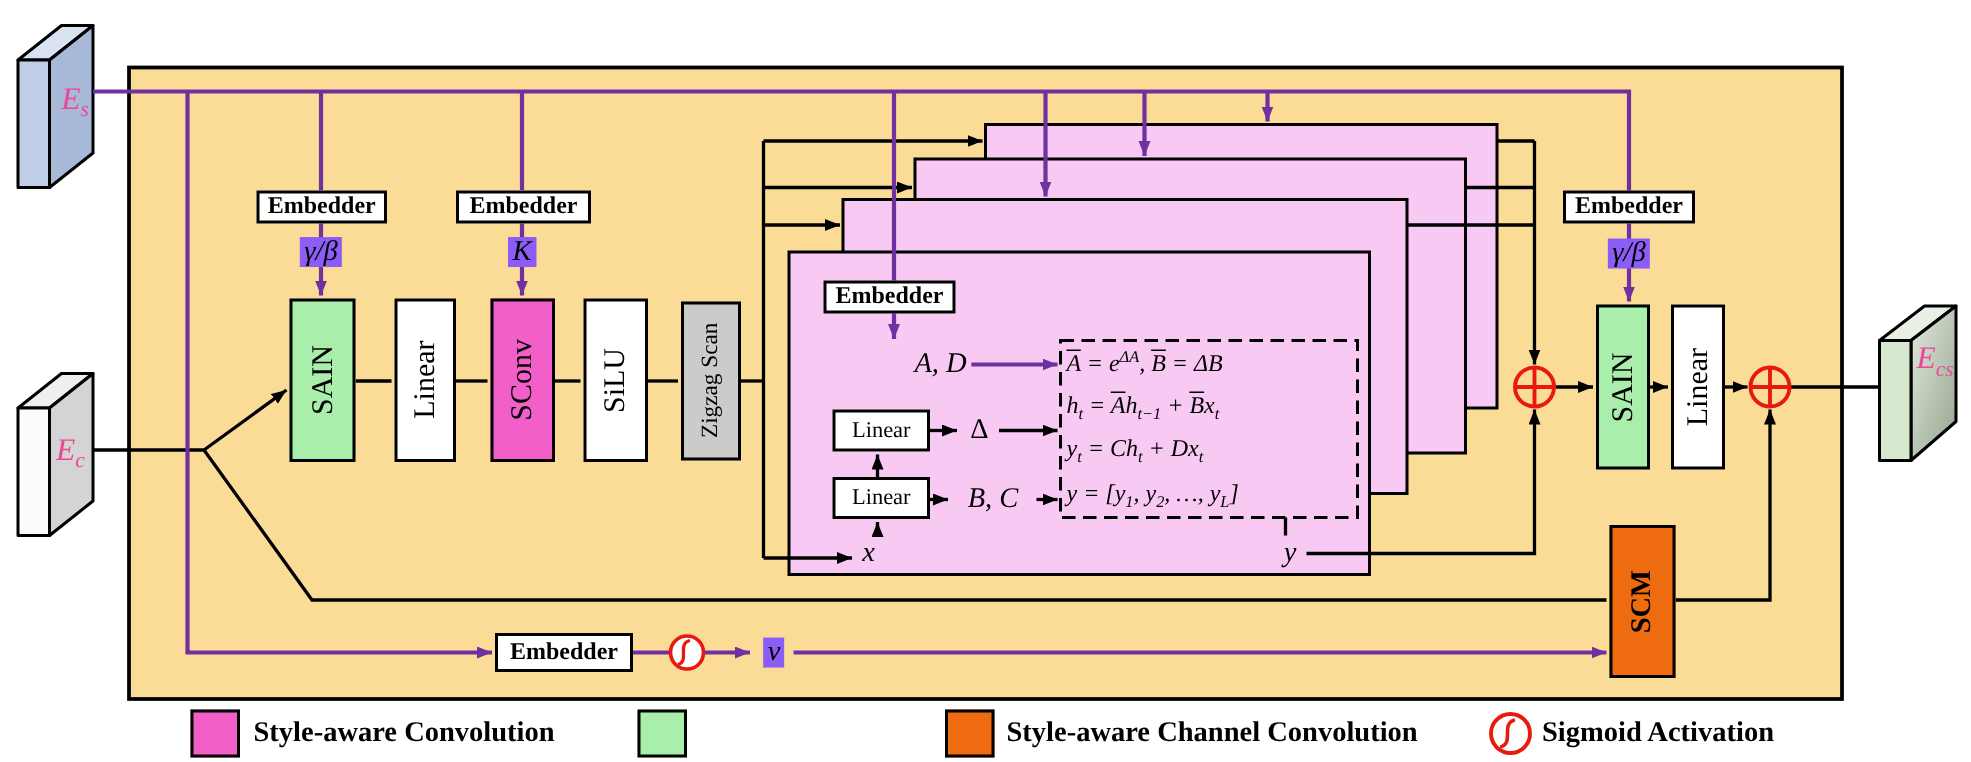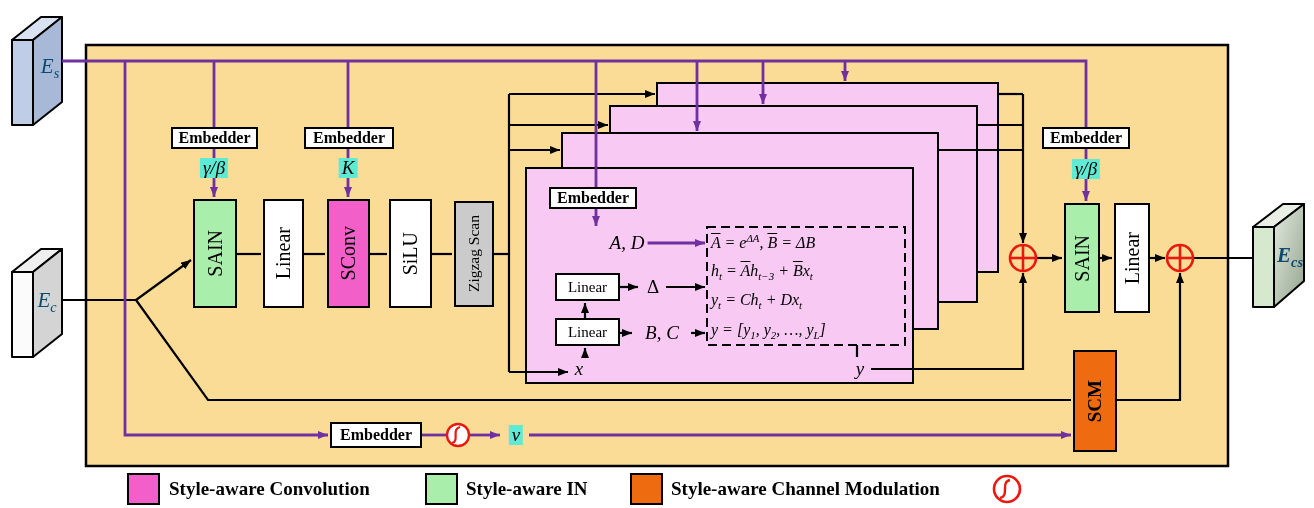--- a/index.html
+++ b/index.html
@@ -20,24 +20,24 @@
   .bg-gray { background:#CBCBCB; }
   .bg-orangebox { background:#EF6B0F; }
 
   .embedder { background:#fff; border:2px solid #000; display:flex; align-items:center;
               justify-content:center; font-weight:bold; font-size:16px; white-space:nowrap; }
 
   .lbl { transform:translate(-50%,-50%); font-style:italic; font-size:19px; white-space:nowrap;
          padding:0 3px; line-height:1.05; display:inline-block; }
   .lbl sub, .iolbl sub { font-size:0.68em; }
   .noitalic { font-style:normal; }
-  .bg-canvas { background:#5eead4; }
+  .bg-canvas { background:#8b5cf6; }
   .bg-block { background:#F7C9F3; }
 
-  .iolbl { transform:translate(-50%,-50%); font-style:italic; font-size:21px; color:#0c4a6e;
+  .iolbl { transform:translate(-50%,-50%); font-style:italic; font-size:21px; color:#ec4899;
            white-space:nowrap; }
 
   .innerlinear { background:#fff; border:2px solid #000; display:flex; align-items:center;
                  justify-content:center; font-size:15px; }
 
   #s6-title { text-align:center; font-size:17px; line-height:1.35; color:#000; }
   #s6-title span { display:block; }
 
   #equations { display:flex; flex-direction:column; justify-content:space-between;
                align-items:flex-start; font-style:italic; font-size:16px; color:#000; }
@@ -166,21 +166,21 @@
     </g>
 
     <g>
       <circle cx="1007" cy="489" r="13" fill="#fff" stroke="#E8190E" stroke-width="2.6"></circle>
       <path d="M1000,498 C1010,496 1000,482 1010,480" fill="none" stroke="#E8190E" stroke-width="2.4"></path>
     </g>
   </svg>
 
   <div class="abs iolbl" style="left:50px; top:68px;">E<sub>s</sub></div>
   <div class="abs iolbl" style="left:47px; top:302px;font-family:Liberation Serif, serif;">E<sub>c</sub></div>
-  <div class="abs iolbl" style="left:1290px; top:257px;font-weight:bold;">E<sub>cs</sub></div>
+  <div class="abs iolbl" style="left:1290px; top:241px;">E<sub>cs</sub></div>
 
   <div class="abs embedder" style="left:171px; top:127px; width:87px; height:22px;">Embedder</div>
   <div class="abs embedder" style="left:304px; top:127px; width:90px; height:22px;">Embedder</div>
   <div class="abs embedder" style="left:549px; top:187px; width:88px; height:22px;">Embedder</div>
   <div class="abs embedder" style="left:330px; top:422px; width:92px; height:26px;">Embedder</div>
   <div class="abs embedder" style="left:1042px; top:127px; width:88px; height:22px;">Embedder</div>
 
   <div class="abs lbl bg-canvas" style="left:214px; top:168px;">γ/β</div>
   <div class="abs lbl bg-canvas" style="left:348px; top:168px;">K</div>
   <div class="abs lbl bg-canvas" style="left:1086px; top:169px;">γ/β</div>
@@ -217,25 +217,25 @@
     </div>
 
   <div id="s6-title" class="abs" style="left:700px; top:171px; width:215px;">
   </div>
 
   <div class="abs innerlinear" style="left:555px; top:273px; width:65px; height:28px;">Linear</div>
   <div class="abs innerlinear" style="left:555px; top:318px; width:65px; height:28px;">Linear</div>
 
   <div id="equations" class="abs" style="left:711px; top:232px; width:190px; height:109px;">
     <div class="eq"><span class="ov">A</span> = e<sup>ΔA</sup>, <span class="ov">B</span> = ΔB</div>
-    <div class="eq">h<sub>t</sub> = <span class="ov">A</span>h<sub>t−3</sub> + <span class="ov">B</span>x<sub>t</sub></div>
+    <div class="eq">h<sub>t</sub> = <span class="ov">A</span>h<sub>t−1</sub> + <span class="ov">B</span>x<sub>t</sub></div>
     <div class="eq">y<sub>t</sub> = Ch<sub>t</sub> + Dx<sub>t</sub></div>
     <div class="eq">y = [y<sub>1</sub>, y<sub>2</sub>, …, y<sub>L</sub>]</div>
   </div>
 
   <div class="abs swatch bg-hotpink" style="left:127px; top:473px;"></div>
   <div class="abs legend-label" style="left:169px; top:473px;">Style-aware Convolution</div>
   <div class="abs swatch bg-green" style="left:425px; top:473px;"></div>
-  <div class="abs legend-label" style="left:466px; top:473px;">Style-aware IN</div>
   <div class="abs swatch bg-orangebox" style="left:630px; top:473px;"></div>
-  <div class="abs legend-label" style="left:671px; top:473px;">Style-aware Channel Modulation</div>
+  <div class="abs legend-label" style="left:671px; top:473px;">Style-aware Channel Convolution</div>
+  <div class="abs legend-label" style="left:1028px; top:473px;">Sigmoid Activation</div>
 
 </div>
 
 </body></html>

